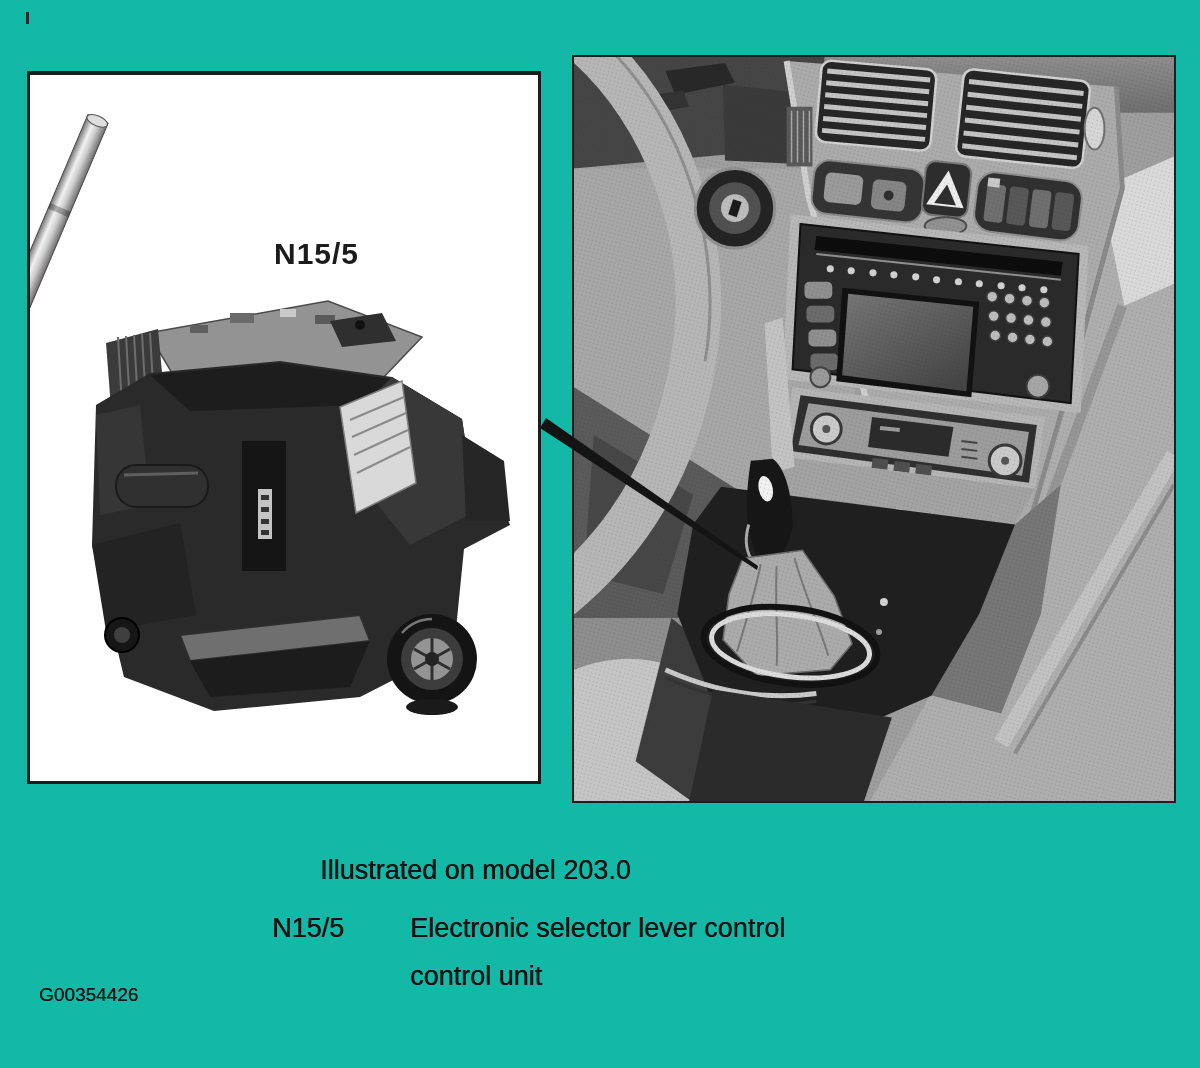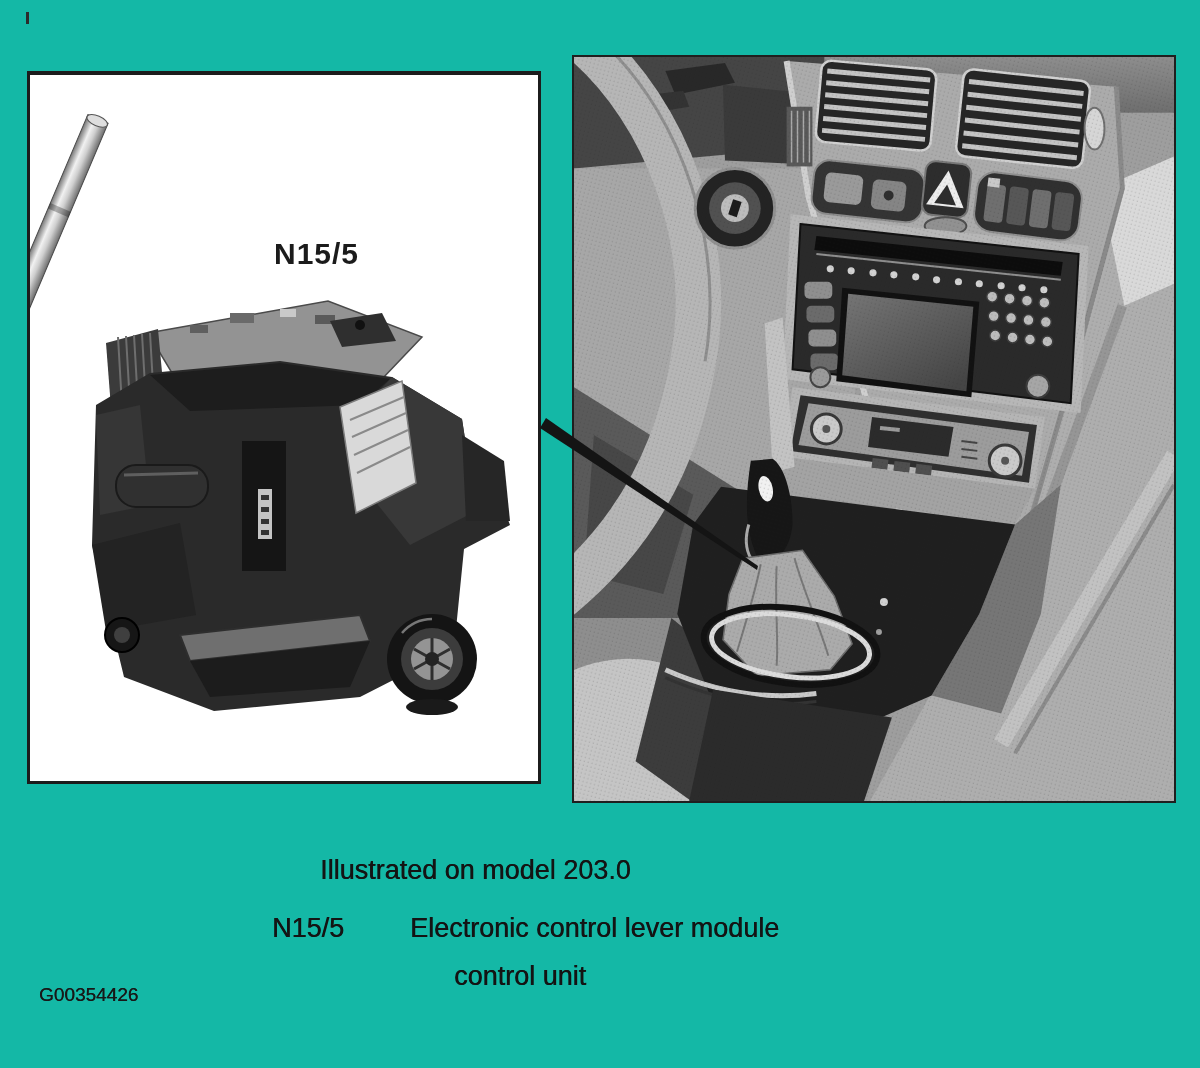--- a/index.html
+++ b/index.html
@@ -23,21 +23,21 @@
   }
   .console-frame svg{position:absolute;left:0;top:0;width:100%;height:100%;}
   .arrow-overlay{position:absolute;left:0;top:0;width:1200px;height:1068px;z-index:6;pointer-events:none;}
   .cap{
     position:absolute;font-size:27px;line-height:1.15;white-space:nowrap;color:#141414;
     text-shadow:0.4px 0 0 currentColor;
   }
   .cap-note{left:276px;top:855px;margin-left:44px;}
   .cap-key{left:272px;top:913px;}
   .cap-desc1{left:410px;top:913px;}
-  .cap-desc2{left:410px;top:961px;margin-left:44px;}
+  .cap-desc2{left:410px;top:961px;}
   .fig-id{
     position:absolute;left:39px;top:984px;font-size:19px;color:#181818;white-space:nowrap;
     text-shadow:0.3px 0 0 currentColor;
   }
 </style>
 </head>
 <body>
 
 <div class="page">
 
@@ -313,17 +313,17 @@
       <rect x="0" y="0" width="604" height="748" fill="url(#ht)"></rect>
     </svg>
   </div>
 
   <svg class="arrow-overlay" viewBox="0 0 1200 1068">
     <polygon points="546,418 758,566 757,570 540,428" fill="#141414"></polygon>
   </svg>
 
   <div class="cap cap-note">Illustrated on model 203.0</div>
   <div class="cap cap-key">N15/5</div>
-  <div class="cap cap-desc1">Electronic control lever module</div>
+  <div class="cap cap-desc1">Electronic selector lever control</div>
   <div class="cap cap-desc2">control unit</div>
   <div class="fig-id">G00354426</div>
 
 </div>
 
 </body></html>

